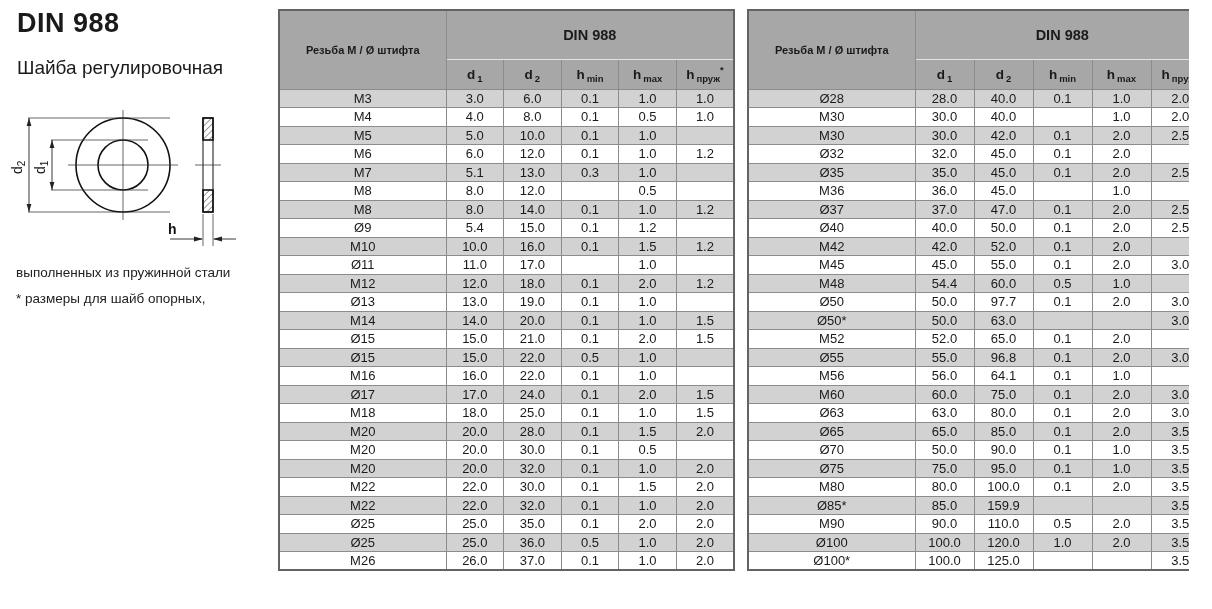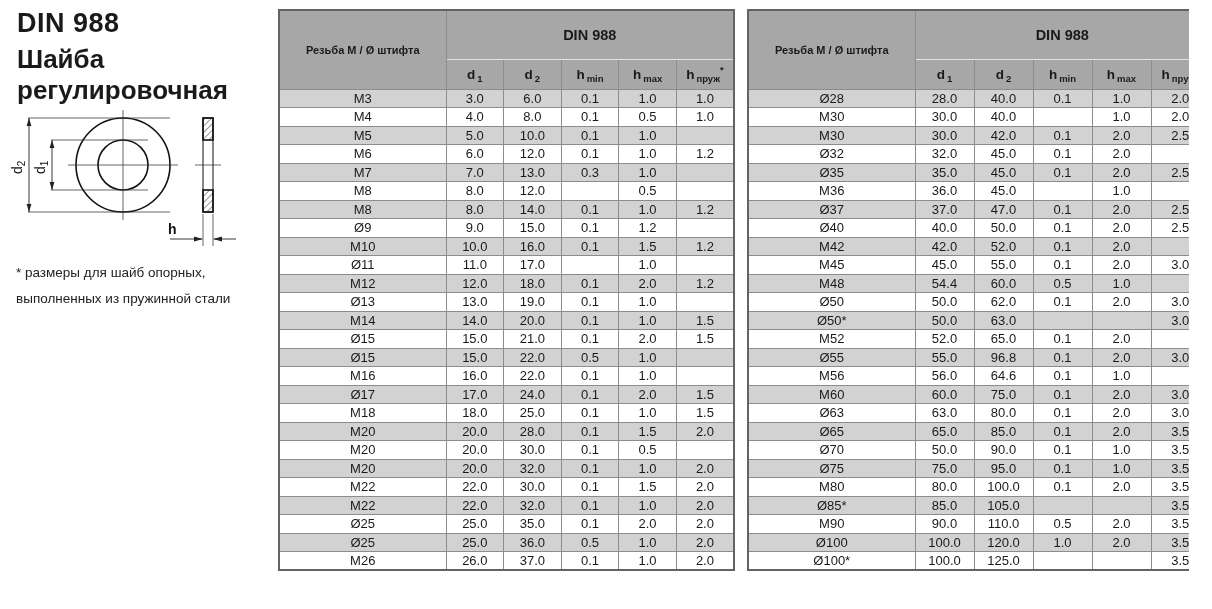--- a/index.html
+++ b/index.html
@@ -4,21 +4,21 @@
 <style>
   * { margin:0; padding:0; box-sizing:border-box; }
   html,body { background:#ffffff; }
   .page {
     position:relative; width:1189px; height:609px; background:#ffffff;
     font-family:"Liberation Sans", sans-serif; color:#1a1a1a; overflow:hidden;
   }
   
   .left-panel { position:absolute; left:0; top:0; width:278px; height:609px; }
   .title { position:absolute; left:17px; top:8px; font-size:27px; font-weight:700; letter-spacing:0.5px; }
-  .subtitle { position:absolute; left:17px; top:44px; font-size:26px; font-weight:700; }
+  .subtitle { position:absolute; left:17px; top:57px; font-size:19px; font-weight:400; }
   .drawing { position:absolute; left:0; top:100px; }
   .footnote { position:absolute; left:16px; top:260px; font-size:13.5px; line-height:26px; color:#222; }
   
   table { border-collapse:collapse; table-layout:fixed; position:absolute; top:9px;
           border:2px solid #636363; background:#fff; }
   #table1 { left:278px; width:457px; }
   #table2 { left:747px; width:464px; }
   col.w1 { width:167px; }
   th, td { border:1px solid #8c8c8c; text-align:center; vertical-align:middle;
            overflow:hidden; white-space:nowrap; }
@@ -90,22 +90,22 @@
         <line class="thin" x1="213" y1="114" x2="213" y2="146"></line>
         <line class="dim" x1="170" y1="139" x2="202" y2="139"></line>
         <polygon class="arrow" points="203,139 194,136.6 194,141.4"></polygon>
         <line class="dim" x1="214" y1="139" x2="236" y2="139"></line>
         <polygon class="arrow" points="213,139 222,136.6 222,141.4"></polygon>
         <text class="dimtext" x="168" y="134" font-weight="600" font-size="15">h</text>
       </g>
     </svg>
 
     <div class="footnote">
+      <div>выполненных из пружинной стали</div>
       <div>* размеры для шайб опорных,</div>
-      <div>выполненных из пружинной стали</div>
     </div>
   </div>
 
   <table id="table1">
     <colgroup>
         <col class="w1">
         <col>
         <col>
         <col>
         <col>
@@ -152,21 +152,21 @@
         <tr>
           <td>M6</td>
           <td>6.0</td>
           <td>12.0</td>
           <td>0.1</td>
           <td>1.0</td>
           <td>1.2</td>
         </tr>
         <tr class="shade">
           <td>M7</td>
-          <td>7.0</td>
+          <td>5.1</td>
           <td>13.0</td>
           <td>0.3</td>
           <td>1.0</td>
           <td></td>
         </tr>
         <tr>
           <td>M8</td>
           <td>8.0</td>
           <td>12.0</td>
           <td></td>
@@ -176,21 +176,21 @@
         <tr class="shade">
           <td>M8</td>
           <td>8.0</td>
           <td>14.0</td>
           <td>0.1</td>
           <td>1.0</td>
           <td>1.2</td>
         </tr>
         <tr>
           <td>Ø9</td>
-          <td>9.0</td>
+          <td>5.4</td>
           <td>15.0</td>
           <td>0.1</td>
           <td>1.2</td>
           <td></td>
         </tr>
         <tr class="shade">
           <td>M10</td>
           <td>10.0</td>
           <td>16.0</td>
           <td>0.1</td>
@@ -443,21 +443,21 @@
           <td>M48</td>
           <td>54.4</td>
           <td>60.0</td>
           <td>0.5</td>
           <td>1.0</td>
           <td></td>
         </tr>
         <tr>
           <td>Ø50</td>
           <td>50.0</td>
-          <td>62.0</td>
+          <td>97.7</td>
           <td>0.1</td>
           <td>2.0</td>
           <td>3.0</td>
         </tr>
         <tr class="shade">
           <td>Ø50*</td>
           <td>50.0</td>
           <td>63.0</td>
           <td></td>
           <td></td>
@@ -475,21 +475,21 @@
           <td>Ø55</td>
           <td>55.0</td>
           <td>96.8</td>
           <td>0.1</td>
           <td>2.0</td>
           <td>3.0</td>
         </tr>
         <tr>
           <td>M56</td>
           <td>56.0</td>
-          <td>64.6</td>
+          <td>64.1</td>
           <td>0.1</td>
           <td>1.0</td>
           <td></td>
         </tr>
         <tr class="shade">
           <td>M60</td>
           <td>60.0</td>
           <td>75.0</td>
           <td>0.1</td>
           <td>2.0</td>
@@ -531,21 +531,21 @@
           <td>M80</td>
           <td>80.0</td>
           <td>100.0</td>
           <td>0.1</td>
           <td>2.0</td>
           <td>3.5</td>
         </tr>
         <tr class="shade">
           <td>Ø85*</td>
           <td>85.0</td>
-          <td>105.0</td>
+          <td>159.9</td>
           <td></td>
           <td></td>
           <td>3.5</td>
         </tr>
         <tr>
           <td>M90</td>
           <td>90.0</td>
           <td>110.0</td>
           <td>0.5</td>
           <td>2.0</td>

